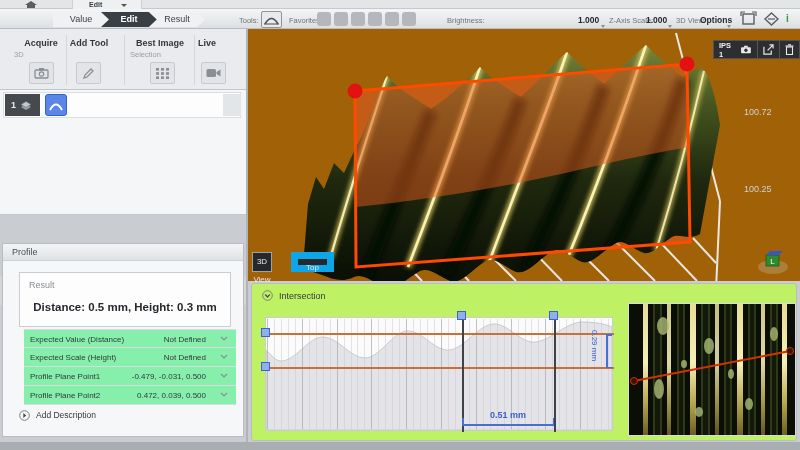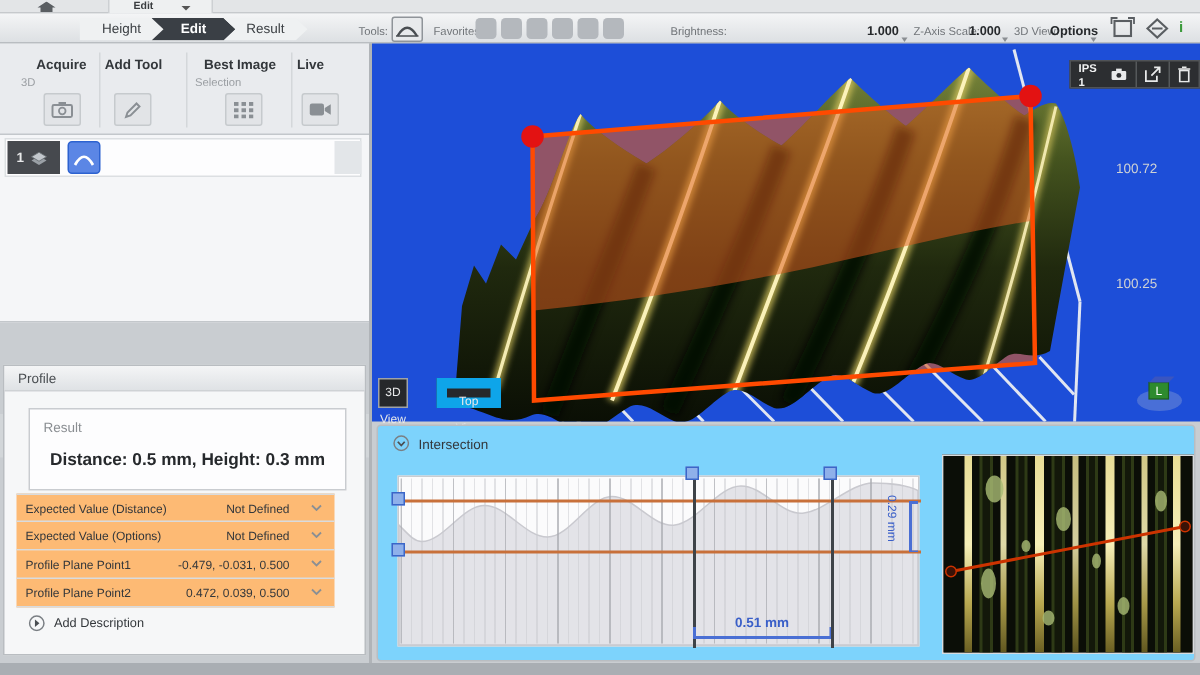--- a/index.html
+++ b/index.html
@@ -44,43 +44,43 @@
   #list-belowbar { left:0; top:186px; width:246px; height:29px; background:#d2d6d9; }
   #pencil-tab { left:6px; top:4px; width:22px; height:21px; background:#eceef0; border:1px solid #b9bdc1; border-radius:2px 2px 0 0; display:flex; align-items:center; justify-content:center; }
 
   
   #profilepanel { left:2px; top:243px; width:242px; height:194px; background:#f6f7f8; border:1px solid #b9bdc1; }
   #profile-title { left:0; top:0; width:240px; height:17px; background:linear-gradient(#f4f5f6,#dfe2e5); border-bottom:1px solid #cfd2d5; }
   #profile-title span { position:absolute; left:9px; top:3px; font-size:9px; color:#4a4e52; }
   #result-box { left:16px; top:28px; width:212px; height:55px; background:#fdfdfe; border:1px solid #c9ccd0; }
   #result-label { position:absolute; left:9px; top:7px; font-size:9px; color:#8a8e92; }
   #result-text { position:absolute; left:0; top:28px; width:100%; text-align:center; font-size:11.5px; font-weight:bold; color:#26292c; }
-  .prow { position:absolute; left:8px; width:212px; height:19px; background:#fdba74; border-bottom:1px solid #d8dbde; }
+  .prow { position:absolute; left:21px; width:212px; height:19px; background:#86efac; border-bottom:1px solid #d8dbde; }
   .prow .pl { position:absolute; left:6px; top:5px; font-size:8px; color:#33373b; }
   .prow .pv { position:absolute; right:30px; top:5px; font-size:8px; color:#33373b; }
   .prow svg { position:absolute; right:8px; top:6px; }
   #row0 { top:85px; border-top:1px solid #d8dbde; }
   #row1 { top:104px; } #row2 { top:123px; } #row3 { top:142px; }
   #add-desc { left:16px; top:166px; height:12px; display:flex; align-items:flex-start; gap:6px; }
   #add-desc span { font-size:8.5px; color:#33373b; }
 
   
-  #viewport { left:248px; top:29px; width:552px; height:252px; background:#1d4ed8; }
+  #viewport { left:248px; top:29px; width:552px; height:252px; background:#a16207; }
   #ips-cluster { left:465px; top:11px; height:19px; display:flex; background:#2c2e31; border:1px solid #505356; }
   .ips-seg { height:100%; display:flex; align-items:center; justify-content:center; gap:3px; padding:0 5px; border-left:1px solid #55585b; }
   .ips-seg:first-child { border-left:none; }
   .ips-seg span { color:#f0f1f2; font-size:7.5px; font-weight:bold; }
   .zlabel { position:absolute; font-size:9px; color:#cfd2d4; }
   .viewbtn { position:absolute; top:223px; height:20px; background:#26282b; color:#e8e9ea; font-size:8px; line-height:18px; text-align:center; }
   #btn-3dview { left:4px; width:20px; border:1px solid #9fa3a7; }
   #btn-topview { left:43px; width:43px; border:7px solid #0ea5e9; }
   #gizmo { left:505px; top:218px; width:40px; height:30px; }
 
   
-  #intersection { left:251px; top:283px; width:546px; height:158px; background:#7dd3fc; border:1px solid #b9bdc1; border-radius:3px; }
+  #intersection { left:251px; top:283px; width:546px; height:158px; background:#bef264; border:1px solid #b9bdc1; border-radius:3px; }
   #int-header { left:10px; top:6px; display:flex; align-items:center; gap:6px; }
   #int-header span { font-size:9px; color:#33373b; }
   #chart { left:13px; top:33px; width:348px; height:114px; background:#fbfbfc; border:1px solid #c9ccd0; }
   #chart-grid { position:absolute; inset:1px;
      background:
        repeating-linear-gradient(90deg, rgba(150,152,158,.45) 0 1px, transparent 1px 34.8px),
        repeating-linear-gradient(90deg, rgba(200,201,206,.5) 0 1px, transparent 1px 6.96px); }
   .hline { position:absolute; left:0; width:348px; height:1.6px; background:#c8703a; }
   .vcursor { position:absolute; top:0; width:1.5px; height:114px; background:#3e4348; }
   .bhandle { position:absolute; width:9px; height:9px; background:#8fb0ea; border:1.5px solid #3b66c8; }
@@ -104,21 +104,21 @@
   <svg class="abs" id="home-ic" viewBox="0 0 14 7">
     <path d="M7 0 L13 4 L11 4 L11 7 L3 7 L3 4 L1 4 Z" fill="#5a5e62"></path>
   </svg>
   <div class="abs" id="win-tab">
     <span>Edit</span>
     <div class="caret"></div>
   </div>
 </div>
 
 <div class="abs" id="toolbar">
-  <div class="wtab first" style="left:53px;width:56px;background:#eff1f2;">Height</div>
+  <div class="wtab first" style="left:53px;width:56px;background:#eff1f2;">Value</div>
   <div class="wtab shape active" style="left:101px;width:56px;">Edit</div>
   <div class="wtab shape" style="left:149px;width:56px;">Result</div>
 
   <span class="tb-label" style="left:239px;">Tools:</span>
   <div class="abs" id="tools-btn">
     <svg width="19" height="15" viewBox="0 0 19 15">
       <path d="M3 12 Q9.5 1 16 12" fill="none" stroke="#4a4e52" stroke-width="1.6"></path>
       <path d="M2 12 L17 12" stroke="#4a4e52" stroke-width="1"></path>
     </svg>
   </div>
@@ -231,21 +231,21 @@
   </div>
 
   <div class="prow" id="row0">
     <span class="pl">Expected Value (Distance)</span>
     <span class="pv">Not Defined</span>
     <svg width="8" height="5" viewBox="0 0 8 5">
         <path d="M1 1 L4 4 L7 1" fill="none" stroke="#8a8f94" stroke-width="1.2"></path>
       </svg>
   </div>
   <div class="prow" id="row1">
-    <span class="pl">Expected Value (Options)</span>
+    <span class="pl">Expected Scale (Height)</span>
     <span class="pv">Not Defined</span>
     <svg width="8" height="5" viewBox="0 0 8 5">
         <path d="M1 1 L4 4 L7 1" fill="none" stroke="#8a8f94" stroke-width="1.2"></path>
       </svg>
   </div>
   <div class="prow" id="row2">
     <span class="pl">Profile Plane Point1</span>
     <span class="pv">-0.479, -0.031, 0.500</span>
     <svg width="8" height="5" viewBox="0 0 8 5">
         <path d="M1 1 L4 4 L7 1" fill="none" stroke="#8a8f94" stroke-width="1.2"></path>

